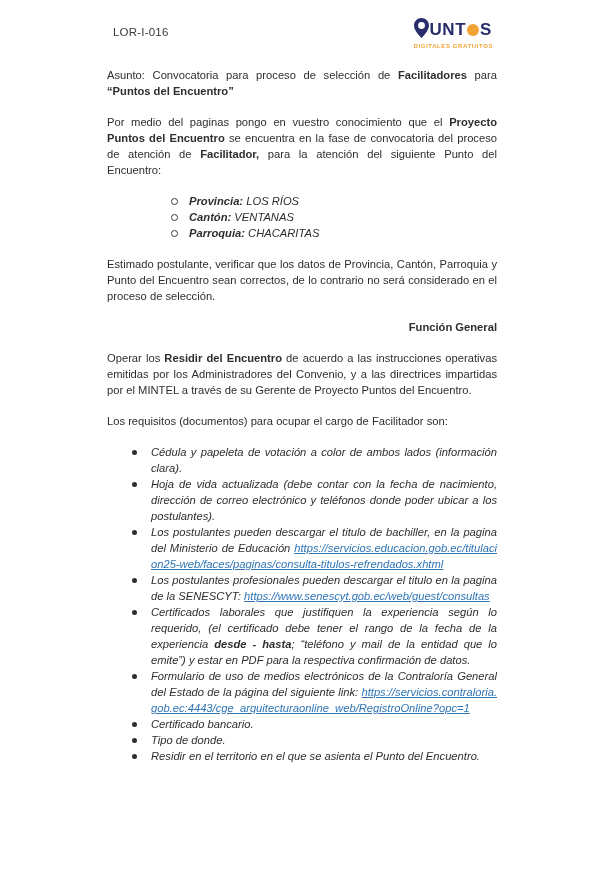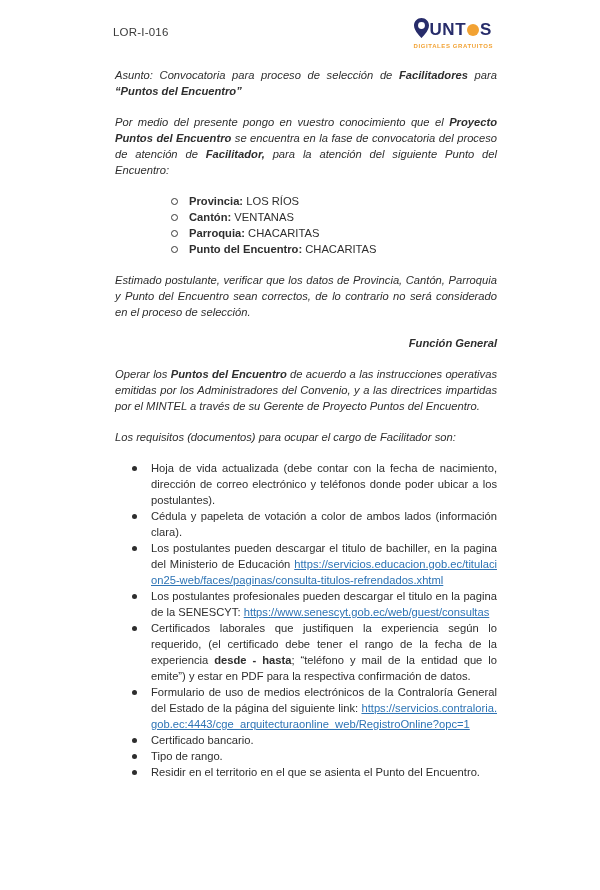--- a/index.html
+++ b/index.html
@@ -46,33 +46,32 @@
   }
   .logo-tagline {
     font-size: 6px;
     font-weight: bold;
     letter-spacing: 0.6px;
     margin-top: 2px;
     text-align: right;
   }
   .doc-body { font-size: 11.2px; line-height: 16px; }
   .para {
-    margin: 0 0 15px 12px;
+    margin: 0 0 15px 4px;
     text-align: justify;
-    font-style: italic;
   }
   .para.heading { font-weight: bold; text-align: right; }
   .b { font-weight: bold; }
   a.link {
     color: #2e74b5;
     text-decoration: underline;
     word-break: break-all;
     cursor: pointer;
   }
-  ul.list { margin: 9px 0 15px 0; padding: 0; list-style: none; }
+  ul.list { margin: 9px 0 15px 0; padding: 0; list-style: none; font-style: italic; }
   ul.list li { position: relative; text-align: justify; }
   ul.circle { margin-left: 68px; }
   ul.circle li { padding-left: 18px; }
   ul.circle li::before {
     content: "";
     position: absolute;
     left: 0; top: 5px;
     width: 5px; height: 5px;
     border: 1.2px solid #3a3a3a;
     border-radius: 50%;
@@ -106,37 +105,36 @@
         <span class="logo-mid" style="color:#272c6a;">UNT</span>
         <span class="logo-o" style="background:#f2a233;"></span>
         <span class="logo-end" style="color:#272c6a;">S</span>
       </div>
       <div class="logo-tagline" style="color:#f2a233;">DIGITALES GRATUITOS</div>
     </div>
   </div>
 
   <div class="doc-body" id="doc-body">
       <p class="para"><span>Asunto: Convocatoria para proceso de selección de </span><span class="b">Facilitadores</span><span> para </span><span class="b">“Puntos del Encuentro”</span></p>
-      <p class="para"><span>Por medio del presente pongo en vuestro conocimiento que el </span><span class="b">Proyecto Puntos del Encuentro</span><span> se encuentra en la fase de convocatoria del proceso de atención de </span><span class="b">Facilitador,</span><span> para la atención del siguiente Punto del Encuentro:</span></p>
+      <p class="para"><span>Por medio del paginas pongo en vuestro conocimiento que el </span><span class="b">Proyecto Puntos del Encuentro</span><span> se encuentra en la fase de convocatoria del proceso de atención de </span><span class="b">Facilitador,</span><span> para la atención del siguiente Punto del Encuentro:</span></p>
       <ul class="list circle">
         <li><span class="b">Provincia:</span><span> LOS RÍOS</span></li>
         <li><span class="b">Cantón:</span><span> VENTANAS</span></li>
         <li><span class="b">Parroquia:</span><span> CHACARITAS</span></li>
-        <li><span class="b">Punto del Encuentro:</span><span> CHACARITAS</span></li>
       </ul>
       <p class="para"><span>Estimado postulante, verificar que los datos de Provincia, Cantón, Parroquia y Punto del Encuentro sean correctos, de lo contrario no será considerado en el proceso de selección.</span></p>
       <p class="para heading"><span>Función General</span></p>
-      <p class="para"><span>Operar los </span><span class="b">Puntos del Encuentro</span><span> de acuerdo a las instrucciones operativas emitidas por los Administradores del Convenio, y a las directrices impartidas por el MINTEL a través de su Gerente de Proyecto Puntos del Encuentro.</span></p>
+      <p class="para"><span>Operar los </span><span class="b">Residir del Encuentro</span><span> de acuerdo a las instrucciones operativas emitidas por los Administradores del Convenio, y a las directrices impartidas por el MINTEL a través de su Gerente de Proyecto Puntos del Encuentro.</span></p>
       <p class="para"><span>Los requisitos (documentos) para ocupar el cargo de Facilitador son:</span></p>
       <ul class="list disc">
+        <li><span>Cédula y papeleta de votación a color de ambos lados (información clara).</span></li>
         <li><span>Hoja de vida actualizada (debe contar con la fecha de nacimiento, dirección de correo electrónico y teléfonos donde poder ubicar a los postulantes).</span></li>
-        <li><span>Cédula y papeleta de votación a color de ambos lados (información clara).</span></li>
         <li><span>Los postulantes pueden descargar el titulo de bachiller, en la pagina del Ministerio de Educación </span><a class="link" href="#">https://servicios.educacion.gob.ec/titulacion25-web/faces/paginas/consulta-titulos-refrendados.xhtml</a></li>
         <li><span>Los postulantes profesionales pueden descargar el titulo en la pagina de la SENESCYT: </span><a class="link" href="#">https://www.senescyt.gob.ec/web/guest/consultas</a></li>
         <li><span>Certificados laborales que justifiquen la experiencia según lo requerido, (el certificado debe tener el rango de la fecha de la experiencia </span><span class="b">desde - hasta</span><span>; “teléfono y mail de la entidad que lo emite”) y estar en PDF para la respectiva confirmación de datos.</span></li>
         <li><span>Formulario de uso de medios electrónicos de la Contraloría General del Estado de la página del siguiente link: </span><a class="link" href="#">https://servicios.contraloria.gob.ec:4443/cge_arquitecturaonline_web/RegistroOnline?opc=1</a></li>
         <li><span>Certificado bancario.</span></li>
-        <li><span>Tipo de rango.</span></li>
+        <li><span>Tipo de donde.</span></li>
         <li><span>Residir en el territorio en el que se asienta el Punto del Encuentro.</span></li>
       </ul>
     </div>
 
 </div>
 
 </body></html>

